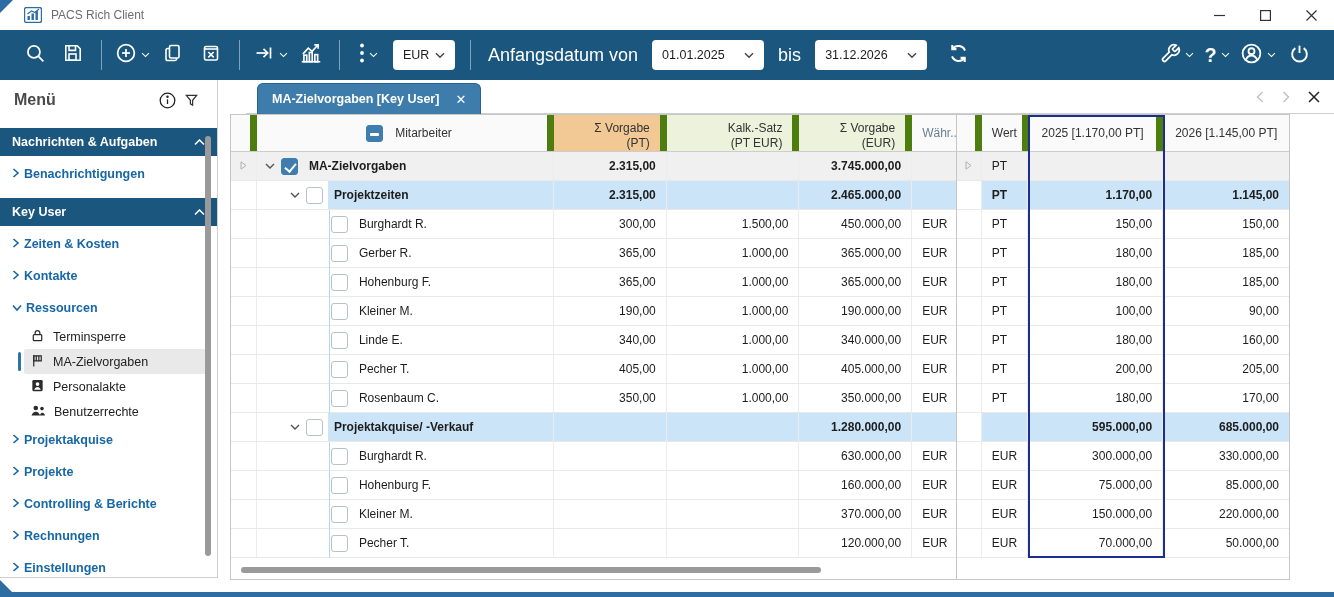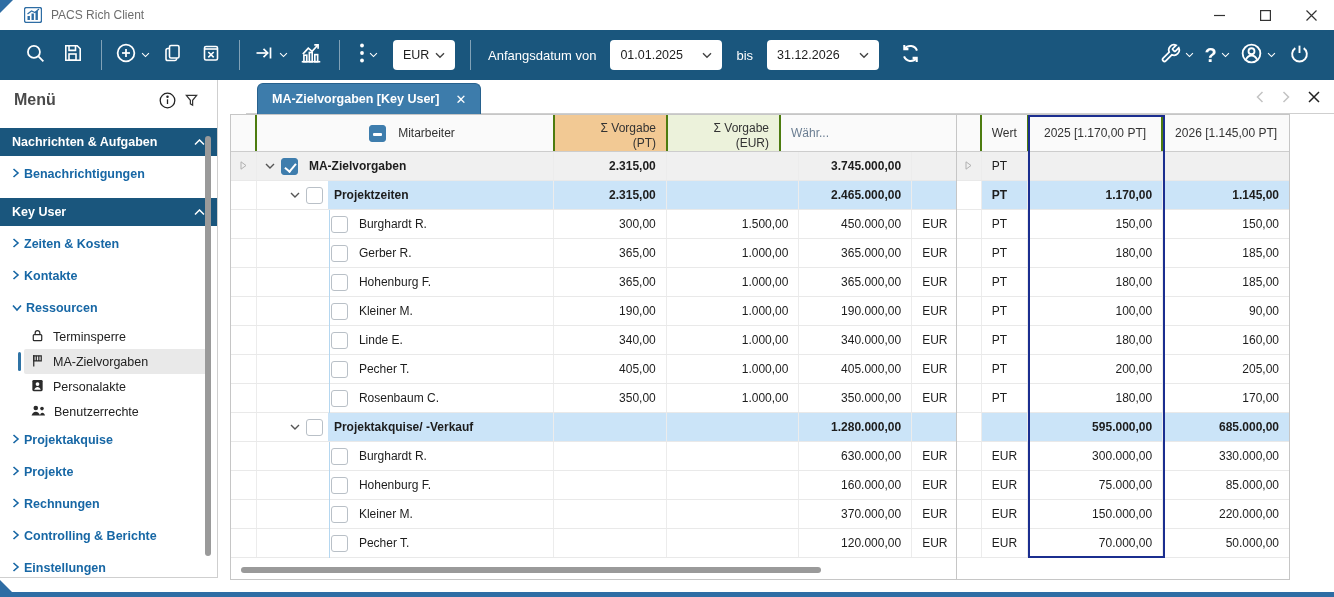--- a/index.html
+++ b/index.html
@@ -22,21 +22,21 @@
   .win-controls{margin-left:auto;display:flex;align-items:center;height:100%;}
   .win-btn{width:46px;height:100%;display:flex;align-items:center;justify-content:center;cursor:default;}
 
   
   .toolbar{position:absolute;top:30px;left:0;right:0;height:50px;background:var(--toolbar-blue);display:flex;align-items:center;padding:0 16px;color:#fff;}
   .tbtn{height:36px;min-width:30px;display:flex;align-items:center;justify-content:center;gap:4px;margin:0 4px;cursor:default;}
   .tsep{width:1px;height:30px;background:rgba(255,255,255,.45);margin:0 9px;}
   .tselect{background:#fff;border-radius:4px;height:30px;display:flex;align-items:center;justify-content:space-between;padding:0 10px;color:#1d1d1d;font-size:12.5px;margin:0 6px;cursor:default;}
   .tselect.currency{width:62px;}
   .tselect.date{width:112px;}
-  .tlabel{font-size:13px;margin:0 8px;white-space:nowrap;}
+  .tlabel{font-size:18px;margin:0 8px;white-space:nowrap;}
   .tspacer{flex:1;}
   .tbtn .chev{display:flex;}
 
   
   .sidebar{position:absolute;top:80px;left:0;width:218px;height:498px;background:#fff;border-right:1px solid #cfcfcf;border-bottom:1px solid #cfcfcf;overflow:hidden;}
   .sidebar-top{height:40px;display:flex;align-items:center;padding:0 14px;}
   .menu-title{font-size:16px;font-weight:bold;color:#4a4a4a;flex:1;}
   .side-topicon{width:24px;display:flex;justify-content:center;cursor:default;}
   .side-section{height:28px;background:var(--toolbar-blue);color:#fff;display:flex;align-items:center;padding:0 12px;font-size:12.5px;font-weight:bold;margin:8px 0 2px 0;cursor:default;}
   .side-section .s-label{flex:1;}
@@ -52,21 +52,21 @@
   .tab{position:absolute;left:11px;top:3px;height:31px;background:var(--tab-blue);border:1px solid #27618d;border-bottom:none;border-radius:6px 6px 0 0;color:#fff;font-size:12.5px;font-weight:bold;display:flex;align-items:center;padding:0 14px;z-index:3;cursor:default;}
   .tab-close{margin-left:16px;font-size:13px;font-weight:normal;cursor:default;}
   .tab-nav{position:absolute;right:14px;top:9px;display:flex;align-items:center;gap:18px;}
 
   .panel{position:absolute;top:34px;height:466px;border:1px solid #c6c6c6;background:#fff;overflow:hidden;}
   .main-panel{left:11px;width:748px;}
   .right-panel{left:737px;width:334px;}
 
   
   .thead{display:flex;height:37px;background:#fafafa;border-bottom:1px solid #cdcdcd;font-size:12px;color:#333;}
-  .hcell{display:flex;flex-direction:column;justify-content:center;border-right:2px solid #4d7c0f;padding:0 10px;line-height:1.25;}
+  .hcell{display:flex;flex-direction:column;justify-content:center;border-right:7px solid #4d7c0f;padding:0 10px;line-height:1.25;}
   .hcell.num{align-items:flex-end;text-align:center;}
   .h-exp{width:26px;padding:0;}
   .h-name{width:298px;flex-direction:row;align-items:center;gap:12px;padding-left:24px;}
   .h-pt{width:113px;background:var(--header-orange);}
   .h-kalk{width:133px;background:var(--header-green);}
   .h-eur{width:113px;background:var(--header-green);}
   .h-cur{width:65px;border-right:none;color:#6b7e92;justify-content:center;}
   .rh-exp{width:25px;padding:0;}
   .rh-wert{width:47px;}
   .rh-25{width:136px;align-items:center;text-align:center;}
@@ -379,27 +379,27 @@
         <div class="side-link">
           <span><svg width="8" height="10" viewBox="0 0 8 10" fill="none" stroke="#1767A5" stroke-width="1.6">
               <path d="M1.5 1l4.5 4-4.5 4"></path>
             </svg></span>
           <span>Projekte</span>
         </div>
         <div class="side-link">
           <span><svg width="8" height="10" viewBox="0 0 8 10" fill="none" stroke="#1767A5" stroke-width="1.6">
               <path d="M1.5 1l4.5 4-4.5 4"></path>
             </svg></span>
-          <span>Rechnungen</span>
+          <span>Controlling &amp; Berichte</span>
         </div>
         <div class="side-link">
           <span><svg width="8" height="10" viewBox="0 0 8 10" fill="none" stroke="#1767A5" stroke-width="1.6">
               <path d="M1.5 1l4.5 4-4.5 4"></path>
             </svg></span>
-          <span>Controlling &amp; Berichte</span>
+          <span>Rechnungen</span>
         </div>
         <div class="side-link">
           <span><svg width="8" height="10" viewBox="0 0 8 10" fill="none" stroke="#1767A5" stroke-width="1.6">
               <path d="M1.5 1l4.5 4-4.5 4"></path>
             </svg></span>
           <span>Einstellungen</span>
         </div>
       </nav>
     <div class="side-thumb"></div>
   </aside>
@@ -427,20 +427,24 @@
       <div class="thead">
         <div class="hcell h-exp"></div>
         <div class="hcell h-name">
           <span class="cb indeterminate"></span>
           <span>Mitarbeiter</span>
         </div>
         <div class="hcell num h-pt">
           <span>Σ Vorgabe</span>
           <span>(PT)</span>
         </div>
+        <div class="hcell num h-kalk">
+          <span>Kalk.-Satz</span>
+          <span>(PT EUR)</span>
+        </div>
         <div class="hcell num h-eur">
           <span>Σ Vorgabe</span>
           <span>(EUR)</span>
         </div>
         <div class="hcell h-cur">
           <span>Währ...</span>
         </div>
       </div>
       <div class="tbody" id="main-tbody">
           <div class="mrow root">

